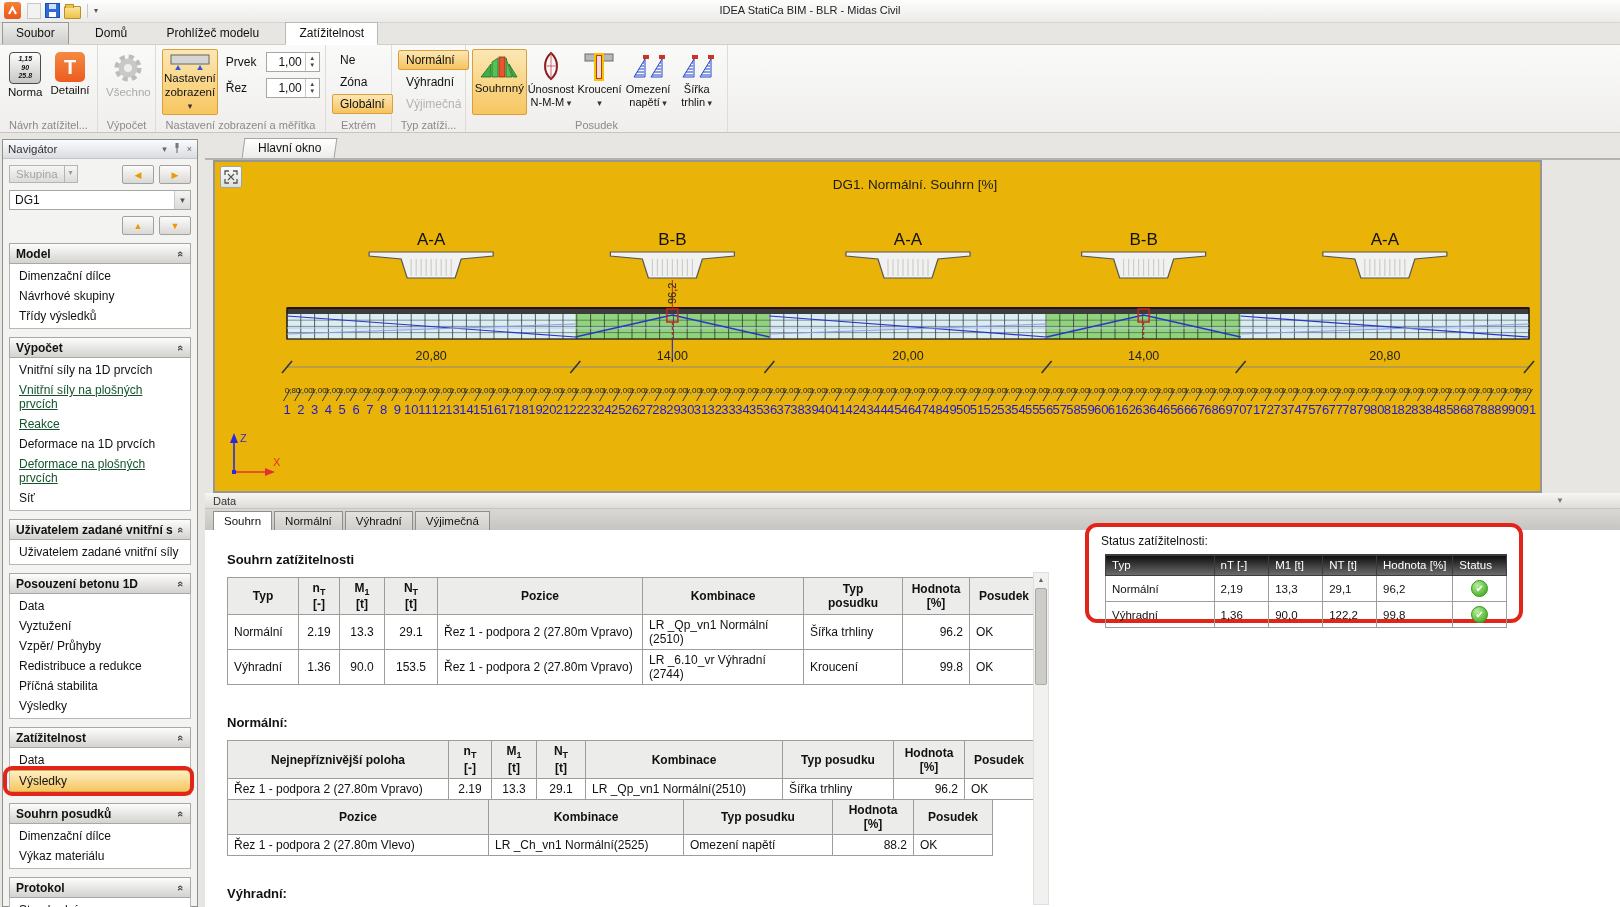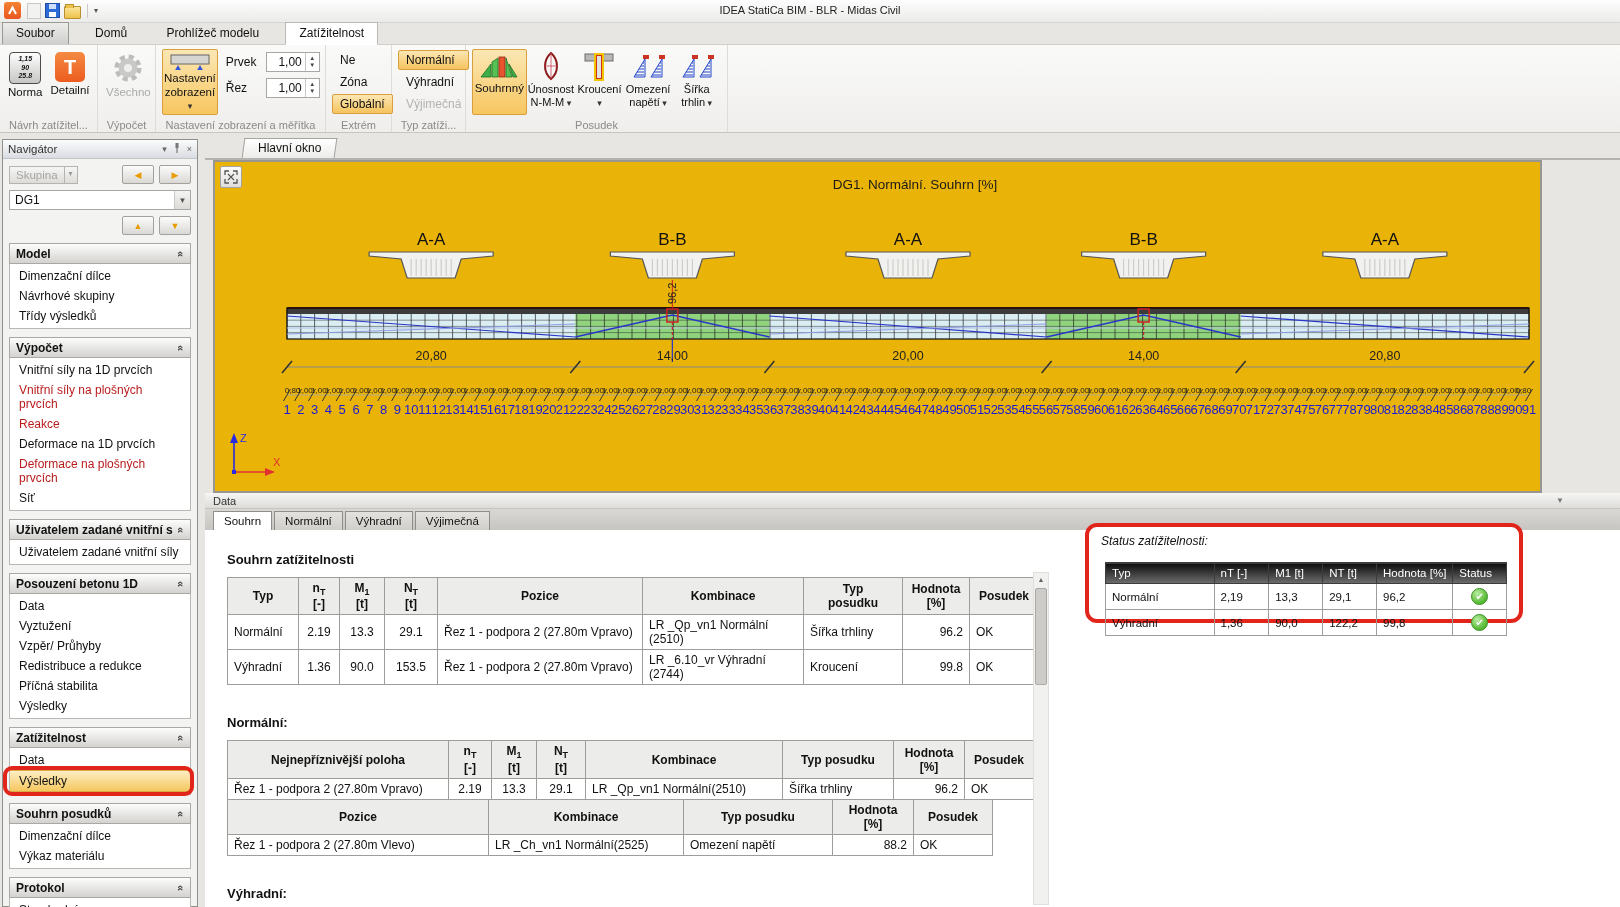--- a/index.html
+++ b/index.html
@@ -62,40 +62,40 @@
   .ddbtn .blabel{font-size:11px;text-align:center;line-height:1.2;margin-top:2px;}
   .dd-arrow:after{content:" ▾";font-size:9px;color:#333;}
   
   .navigator{position:absolute;left:2px;top:139px;width:196px;bottom:0;background:#f3f3f1;
     border:1px solid #8f8f8c;box-sizing:border-box;}
   .nav-title{height:18px;background:linear-gradient(#fbfcfd,#d9dce1);border-bottom:1px solid #c2c4c8;
     display:flex;align-items:center;padding:0 5px;font-size:11.5px;color:#333;}
   .nav-title .spacer{flex:1;}
   .nav-title .ticon{font-size:9px;color:#666;margin-left:6px;}
   .nav-controls{padding:6px 6px 0;}
-  .nav-row{display:flex;align-items:center;margin-bottom:6px;}
+  .nav-row{display:flex;align-items:flex-start;margin-bottom:6px;}
   .group-btn{display:flex;border:1px solid #b5b4b1;background:linear-gradient(#f6f6f4,#dddcd9);
     color:#a5a5a3;font-size:11.5px;}
   .group-btn .gtxt{padding:2px 6px;}
   .group-btn .gdd{border-left:1px solid #b5b4b1;padding:2px 4px;font-size:8px;color:#999;}
   .arrbtn{width:30px;height:17px;border:1px solid #a2a19e;border-radius:2px;
     background:linear-gradient(#fcfcfb,#d9d8d5);color:#e89c00;font-size:9px;
     display:flex;align-items:center;justify-content:center;margin-left:5px;}
   .combo{display:flex;border:1px solid #a8a7a4;background:#fff;height:18px;align-items:center;flex:1;}
   .combo .ctxt{flex:1;padding:0 5px;font-size:12px;}
   .combo .cdd{width:15px;align-self:stretch;border-left:1px solid #c9c8c5;
     background:linear-gradient(#f4f4f2,#dcdbd8);font-size:8px;color:#555;
     display:flex;align-items:center;justify-content:center;}
   .nav-sec{margin:8px 6px 6px;}
   .nav-sec-h{height:19px;background:linear-gradient(#fdfdfd,#d3d2cf);border:1px solid #a9a8a5;
     display:flex;align-items:center;padding:0 6px;font-weight:bold;font-size:12px;}
   .nav-sec-h .chev{margin-left:auto;color:#444;font-size:11px;display:inline-block;transform:rotate(90deg);}
   .nav-items{background:#fff;border:1px solid #b9b8b5;border-top:none;padding:2px 0;}
   .nav-item{padding:3px 9px;font-size:12px;position:relative;}
-  .nav-item.disabled{color:#b91c1c;}
+  .nav-item.disabled{color:#14532d;text-decoration:underline;}
   .nav-item.selected{background:linear-gradient(#fdeec4,#f6c75f);border-top:1px solid #d8ab48;
     border-bottom:1px solid #d8ab48;}
   .nav-item.ringed:after{content:"";position:absolute;left:-7px;right:-4px;top:-5px;bottom:-5px;
     border:4px solid #e1251b;border-radius:9px;pointer-events:none;z-index:5;}
   
   .main-tabbar{position:absolute;left:205px;top:138px;right:0;height:20px;border-bottom:2px solid #b4b3b0;}
   .mtab{display:inline-block;margin-left:38px;padding:2px 14px 3px;background:linear-gradient(#ffffff,#ececea);
     border:1px solid #a5a4a1;border-bottom:none;font-size:12px;transform:skewX(-8deg);}
   .mtab span{display:inline-block;transform:skewX(8deg);}
   .viewport{position:absolute;left:213px;top:160px;width:1325px;height:329px;background:#eab308;
@@ -128,21 +128,21 @@
   table.t2 td:nth-child(7){text-align:right;}
   table.t3 td:nth-child(4){text-align:right;}
   .gap18{height:18px;}
   
   .vscroll{position:absolute;left:828px;top:42px;bottom:2px;width:14px;background:#f1f1ef;border:1px solid #e0dfdc;}
   .vs-up{height:13px;display:flex;align-items:center;justify-content:center;font-size:7px;color:#666;}
   .vs-thumb{position:absolute;left:1px;right:1px;top:15px;height:95px;background:#cdccc9;border:1px solid #aaa9a6;border-radius:2px;}
   
   .status-box{position:absolute;left:880px;top:30px;width:438px;height:100px;border:4px solid #e1251b;
     border-radius:12px;padding:7px 12px;box-sizing:border-box;background:#fff;}
-  .status-box .stitle{font-size:12px;margin-bottom:14px;font-style:italic;}
+  .status-box .stitle{font-size:12px;margin-bottom:6px;}
   table.stat-t{border-collapse:collapse;table-layout:fixed;margin-left:4px;}
   table.stat-t th{background:linear-gradient(#0c0c0c,#6e6e6e);color:#fff;font-weight:normal;font-size:11.5px;
     text-align:left;padding:4px 6px;border:1px solid #3c3c3c;white-space:nowrap;overflow:hidden;}
   table.stat-t td{border:1px solid #9e9d9a;font-size:11.5px;padding:4px 6px;white-space:nowrap;overflow:hidden;}
   .check{display:inline-block;width:15px;height:15px;border-radius:50%;
     background:radial-gradient(circle at 35% 30%,#b8eda0,#55b832 70%);border:1px solid #3f9326;
     color:#fff;font-size:10px;line-height:15px;text-align:center;}
   sub{font-size:9px;}
 </style>
 </head>

